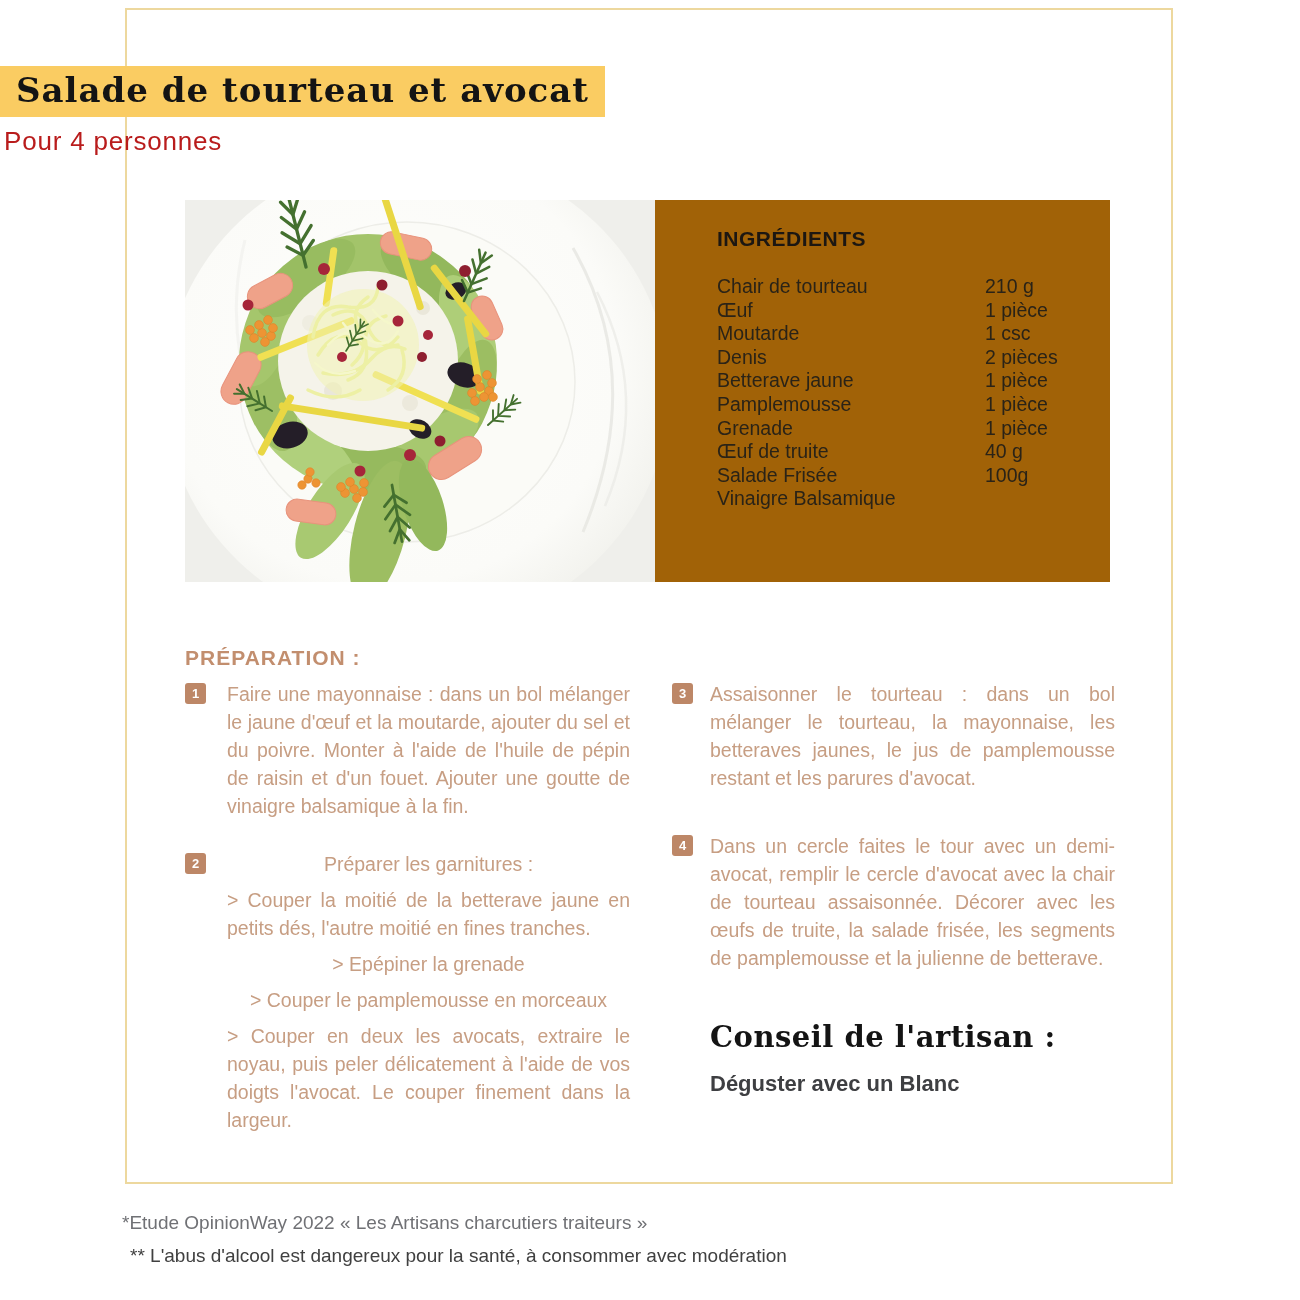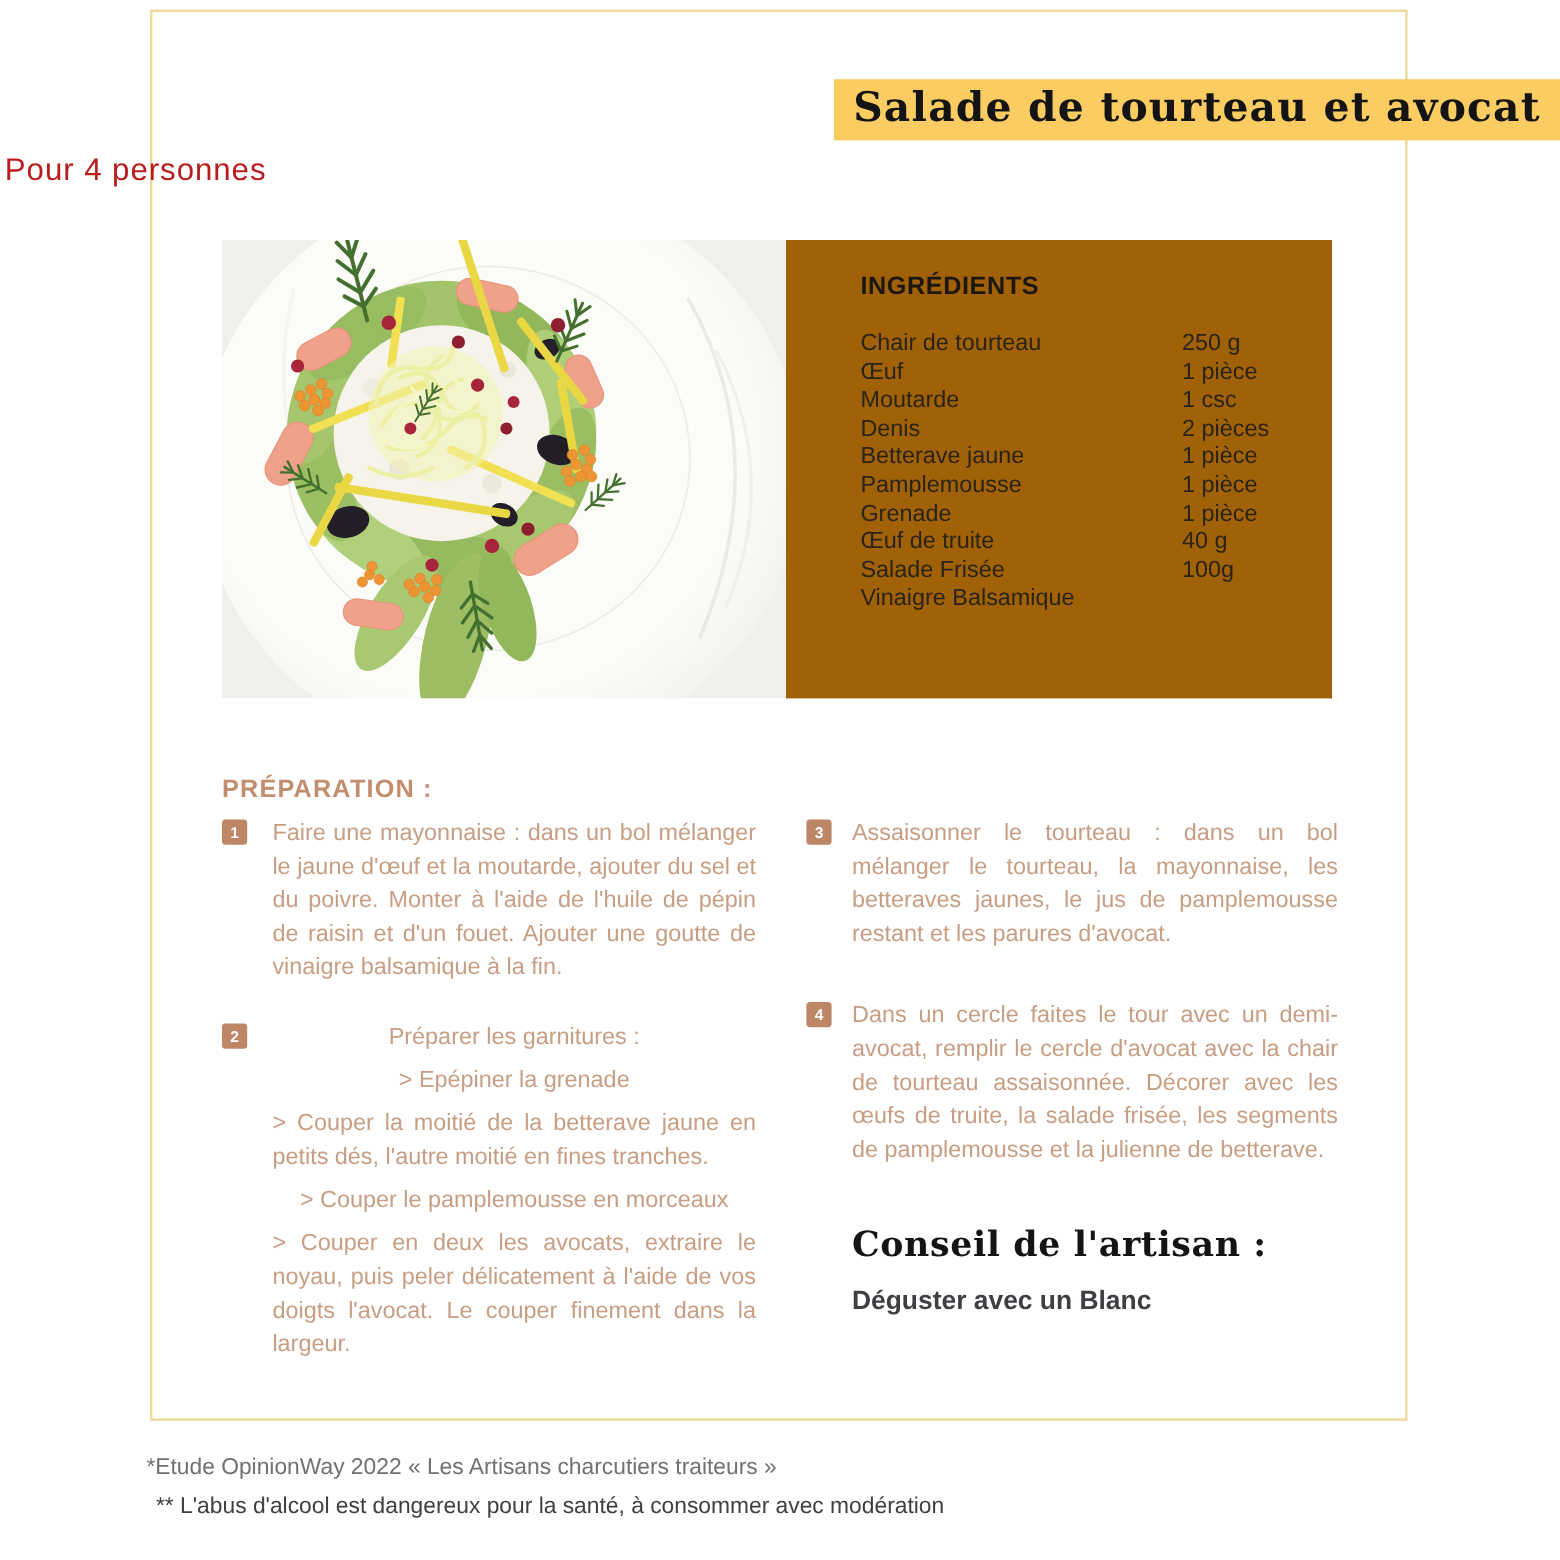--- a/index.html
+++ b/index.html
@@ -5,21 +5,21 @@
   html,body{margin:0;padding:0;background:#ffffff;}
   .page{
     position:relative;width:1300px;height:1300px;background:#ffffff;
     font-family:"Liberation Sans", sans-serif;overflow:hidden;
   }
   .frame{
     position:absolute;left:125px;top:8px;width:1048px;height:1176px;
     border:2px solid #EDD89E;box-sizing:border-box;pointer-events:none;
   }
   
-  .title-wrap{position:absolute;left:0;top:66px;width:100%;text-align:right;}
+  .title-wrap{position:absolute;left:0;top:66px;width:100%;text-align:left;}
   .title-highlight{
     display:inline-block;background:#FACC62;color:#141414;
     font-family:"DejaVu Serif", serif;font-weight:800;
     font-size:34px;letter-spacing:1px;padding:4px 16px 7px 16px;
   }
   .subtitle{
     position:absolute;left:4px;top:126px;width:100%;text-align:left;
     color:#b91c1c;font-size:26px;font-weight:400;letter-spacing:0.8px;
   }
   
@@ -277,21 +277,21 @@
         </g>
       </g>
     </svg>
   </div>
 
   <div class="ingredients">
     <h2 class="ing-heading">INGRÉDIENTS</h2>
 
     <div class="ing-row">
       <span class="ing-name">Chair de tourteau</span>
-      <span class="ing-qty">250 g</span>
+      <span class="ing-qty">210 g</span>
     </div>
     <div class="ing-row">
       <span class="ing-name">Œuf</span>
       <span class="ing-qty">1 pièce</span>
     </div>
     <div class="ing-row">
       <span class="ing-name">Moutarde</span>
       <span class="ing-qty">1 csc</span>
     </div>
     <div class="ing-row">
@@ -327,22 +327,22 @@
   <div class="prep-heading">PRÉPARATION :</div>
 
   <div class="col-left">
     <div class="step">
       <span class="step-badge">1</span>
       <p class="step-text">Faire une mayonnaise : dans un bol mélanger le jaune d'œuf et la moutarde, ajouter du sel et du poivre. Monter à l'aide de l'huile de pépin de raisin et d'un fouet. Ajouter une goutte de vinaigre balsamique à la fin.</p>
     </div>
     <div class="step">
       <span class="step-badge">2</span>
       <p class="step-text last-left">Préparer les garnitures :</p>
+      <p class="step-text bullet">&gt; Couper la moitié de la betterave jaune en petits dés, l'autre moitié en fines tranches.</p>
       <p class="step-text bullet last-left">&gt; Epépiner la grenade</p>
-      <p class="step-text bullet">&gt; Couper la moitié de la betterave jaune en petits dés, l'autre moitié en fines tranches.</p>
       <p class="step-text bullet last-left">&gt; Couper le pamplemousse en morceaux</p>
       <p class="step-text bullet">&gt; Couper en deux les avocats, extraire le noyau, puis peler délicatement à l'aide de vos doigts l'avocat. Le couper finement dans la largeur.</p>
     </div>
   </div>
 
   <div class="col-right">
     <div class="step">
       <span class="step-badge">3</span>
       <p class="step-text">Assaisonner le tourteau : dans un bol mélanger le tourteau, la mayonnaise, les betteraves jaunes, le jus de pamplemousse restant et les parures d'avocat.</p>
     </div>

